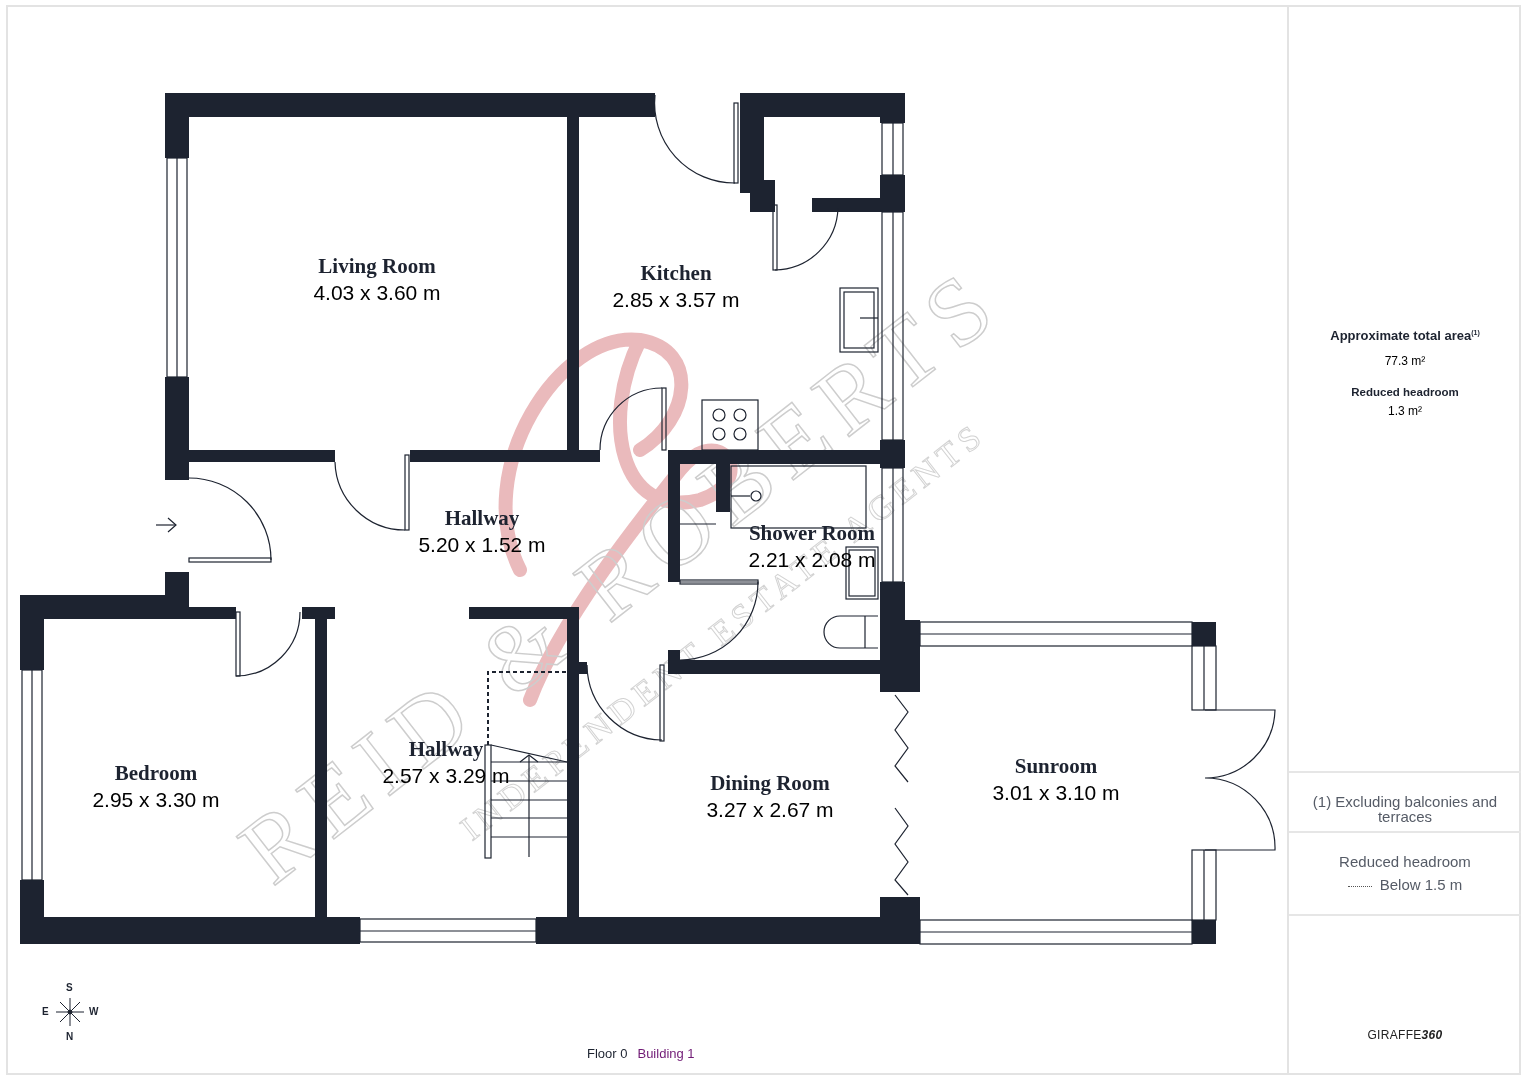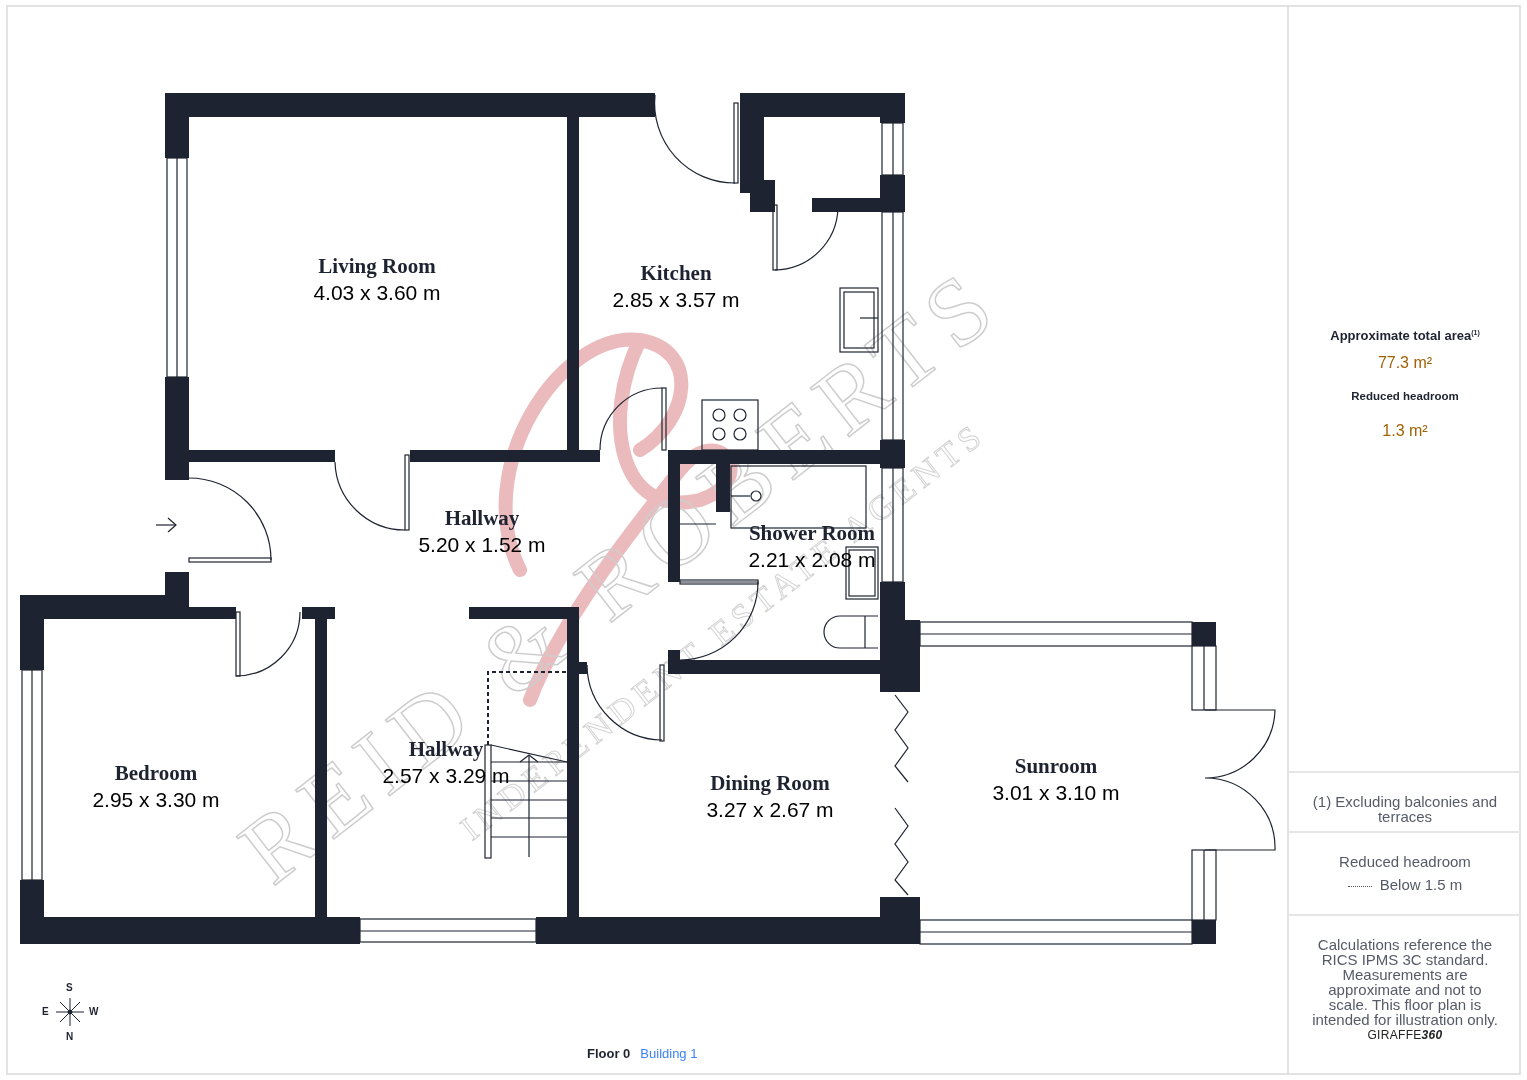--- a/index.html
+++ b/index.html
@@ -6,32 +6,32 @@
   body { width: 1527px; height: 1080px; position: relative; overflow: hidden;
          font-family: "Liberation Sans", "DejaVu Sans", sans-serif; }
   .frame { position: absolute; left: 6px; top: 5px; width: 1515px; height: 1070px;
            border: 2px solid #e3e3e3; box-sizing: border-box; }
   .side-panel { position: absolute; left: 1287px; top: 5px; width: 234px; height: 1070px;
                 border-left: 2px solid #e3e3e3; box-sizing: border-box; }
   .panel-sec { position: absolute; left: 0; width: 232px; text-align: center; color: #3c4250; }
   .divider { position: absolute; left: 0; width: 232px; height: 2px; background: #e6e6e6; }
   .area-title { font-weight: bold; font-size: 13px; color: #1d2330; }
   .area-title sup { font-size: 7px; }
-  .area-val { font-size: 16px; color: #a16207; margin-top: 11px; }
+  .area-val { font-size: 12px; color: #000000; margin-top: 11px; }
   .rh-title { font-weight: bold; font-size: 11.5px; color: #1d2330; margin-top: 26px; }
   .small { font-size: 15px; color: #555b66; line-height: 15px; }
   .brand { font-size: 12px; color: #222; letter-spacing: 0.3px; }
   .brand b { font-weight: bold; font-style: italic; }
   .plan { position: absolute; left: 0; top: 0; }
   .room-label { position: absolute; text-align: center; transform: translateX(-50%); white-space: nowrap; }
   .room-name { font-weight: bold; font-size: 21px; color: #1d2330; line-height: 26px; font-family: Liberation Serif, serif; }
   .room-dim { font-size: 21px; color: #000000; line-height: 28px; }
   .footer { position: absolute; top: 1046px; left: 587px; font-size: 13px; color: #1d2330; }
-  .footer .b { font-weight: bold; margin-top: 46px; }
-  .footer .g { color: #3b82f6; margin-left: 10px; }
+  .footer .b { font-weight: normal; margin-top: 46px; }
+  .footer .g { color: #701a75; margin-left: 10px; }
   .compass-l { position: absolute; font-size: 10px; font-weight: bold; color: #1d2330; }
 </style>
 </head>
 <body>
 
 <div class="frame"></div>
 
 <svg class="plan" width="1290" height="1040" viewBox="0 0 1290 1040" xmlns="http://www.w3.org/2000/svg">
   <g opacity="0.75">
     <path d="M520 570 C 470 470, 560 330, 640 340 C 700 350, 690 420, 640 450 M 640 340 C 600 420, 620 520, 700 500 C 760 480, 720 420, 680 470 C 640 520, 560 620, 530 700" fill="none" stroke="#e3a3a6" stroke-width="14" stroke-linecap="round"></path>
@@ -214,30 +214,29 @@
 
 <div class="footer">
   <span class="b">Floor 0</span><span class="g">Building 1</span>
 </div>
 
 <div class="side-panel">
   <div class="panel-sec" style="top:323px">
     <div class="area-title"><span>Approximate total area</span><sup>(1)</sup></div>
     <div class="area-val">77.3 m²</div>
     <div class="rh-title" style="margin-top:18px">Reduced headroom</div>
-    <div class="area-val" style="margin-top:20px">1.3 m²</div>
+    <div class="area-val" style="margin-top:6px">1.3 m²</div>
   </div>
 
   <div class="divider" style="top:766px"></div>
   <div class="panel-sec small" style="top:789px">(1) Excluding balconies and terraces</div>
   <div class="divider" style="top:826px"></div>
 
   <div class="panel-sec small" style="top:849px">
     <div>Reduced headroom</div>
     <div style="margin-top:8px">
       <span style="display:inline-block;width:24px;border-top:1px dotted #555;vertical-align:middle;margin-right:8px"></span><span>Below 1.5 m</span>
     </div>
   </div>
   <div class="divider" style="top:909px"></div>
 
-  <div class="panel-sec small" style="top:932px;left:22px;width:188px">Calculations reference the RICS IPMS 3C standard. Measurements are approximate and not to scale. This floor plan is intended for illustration only.</div>
   <div class="panel-sec brand" style="top:1023px"><span>GIRAFFE</span><b>360</b></div>
 </div>
 
 </body></html>

